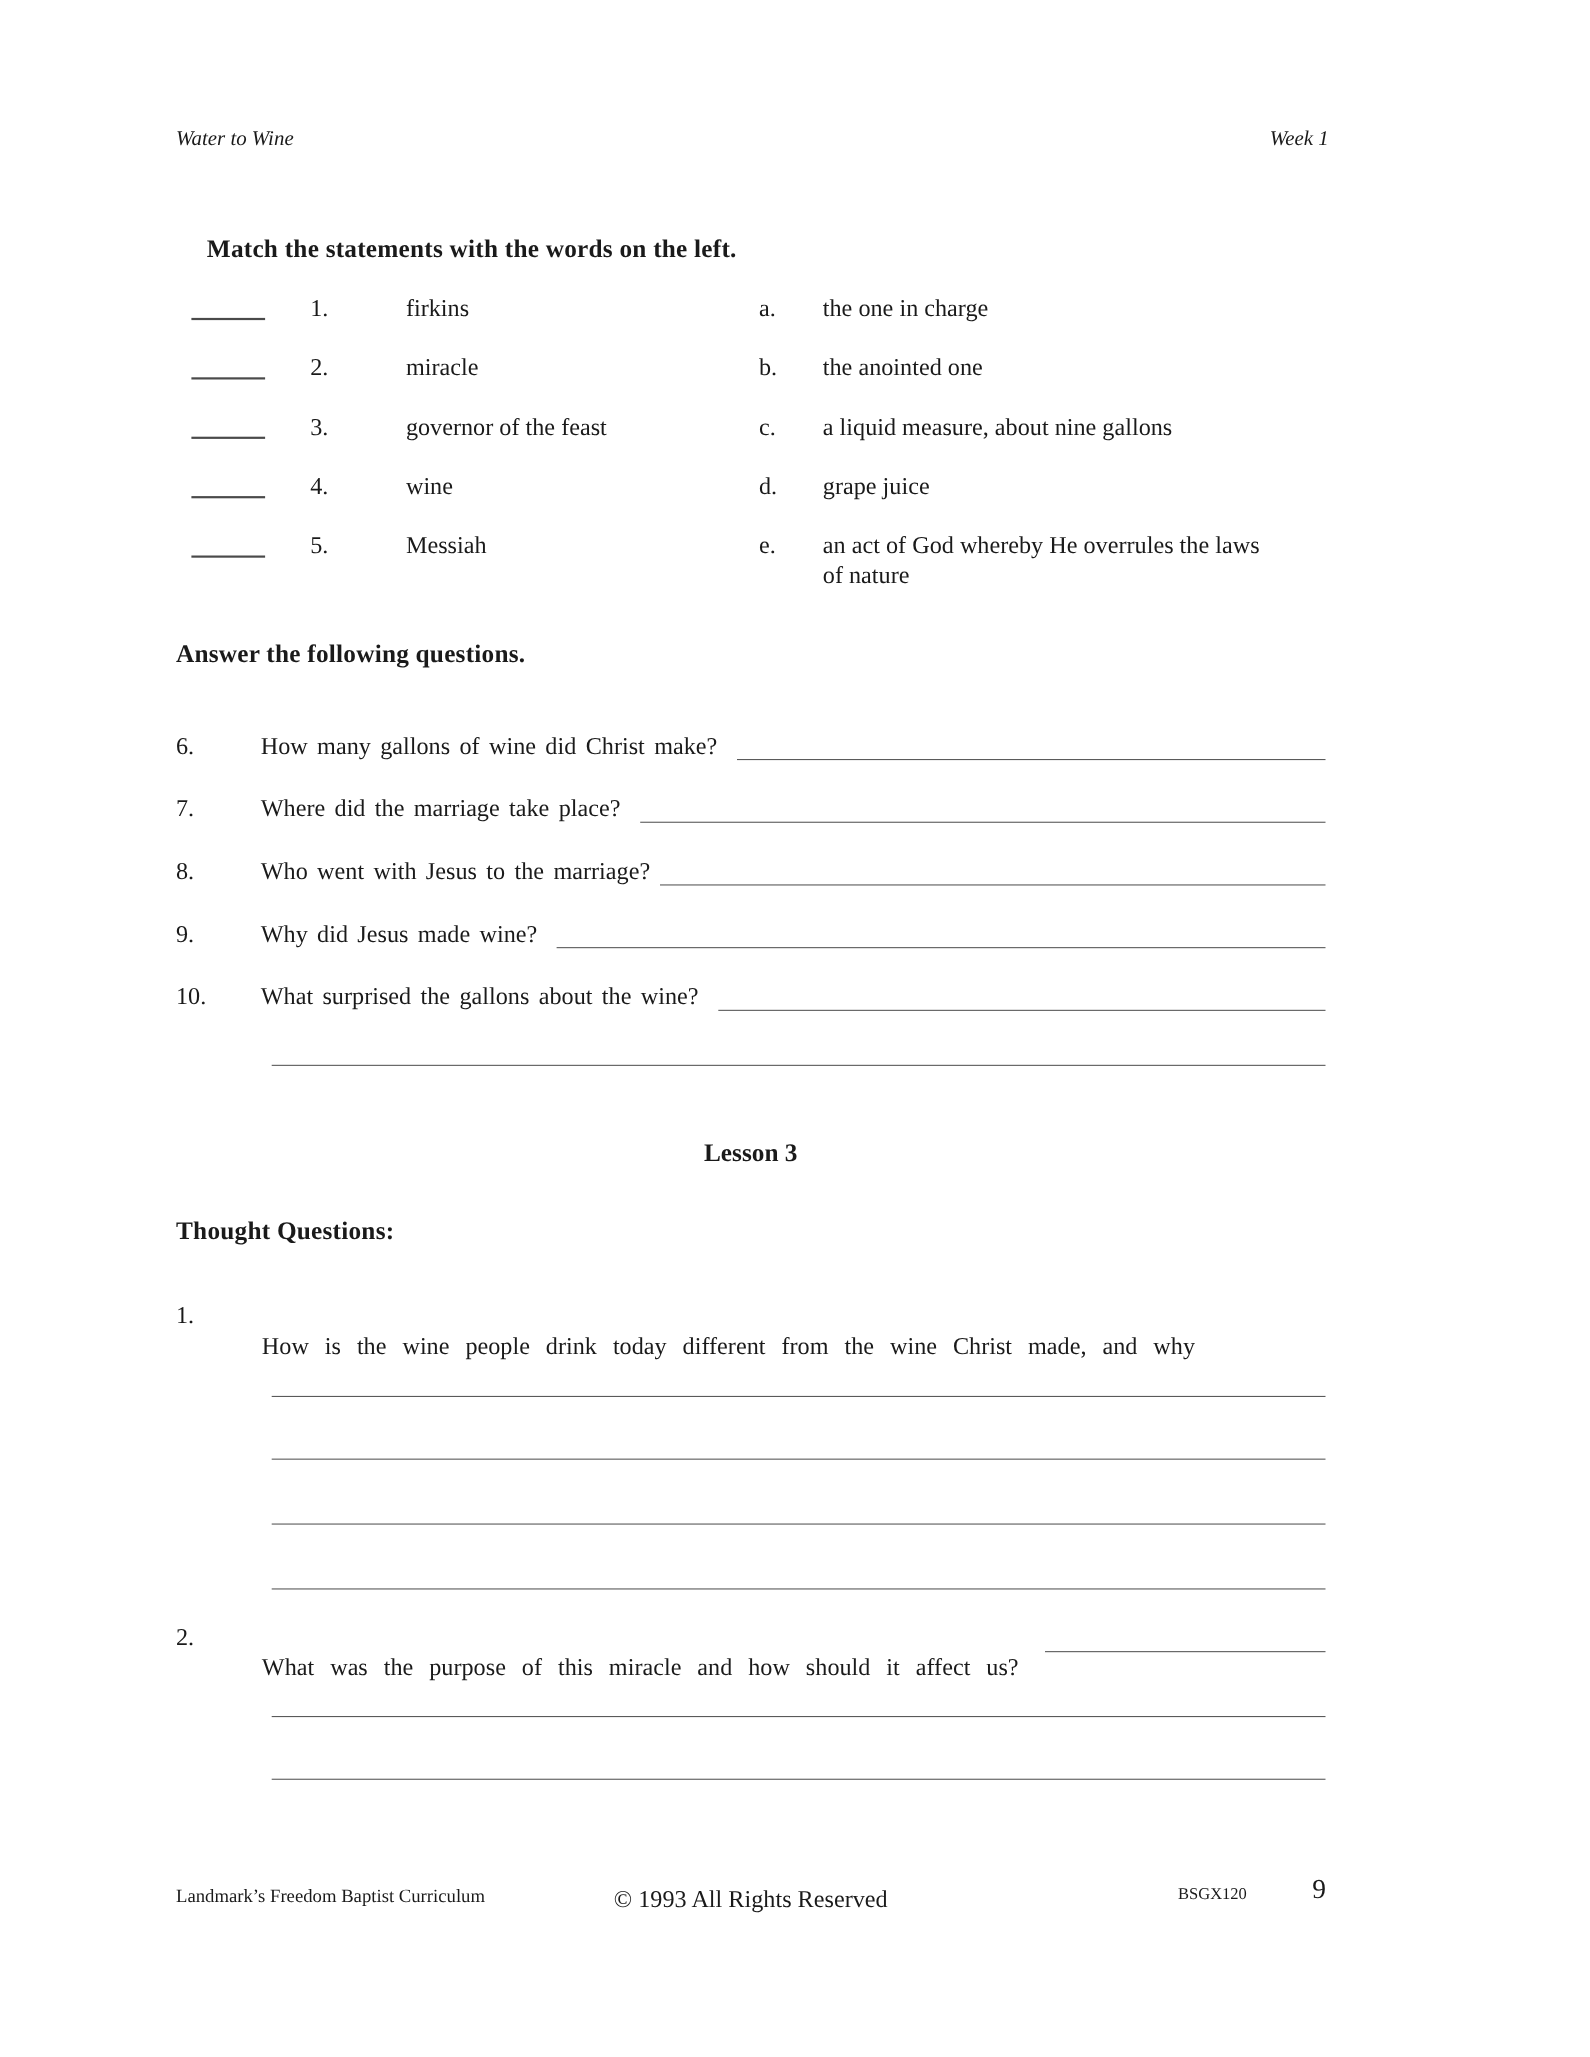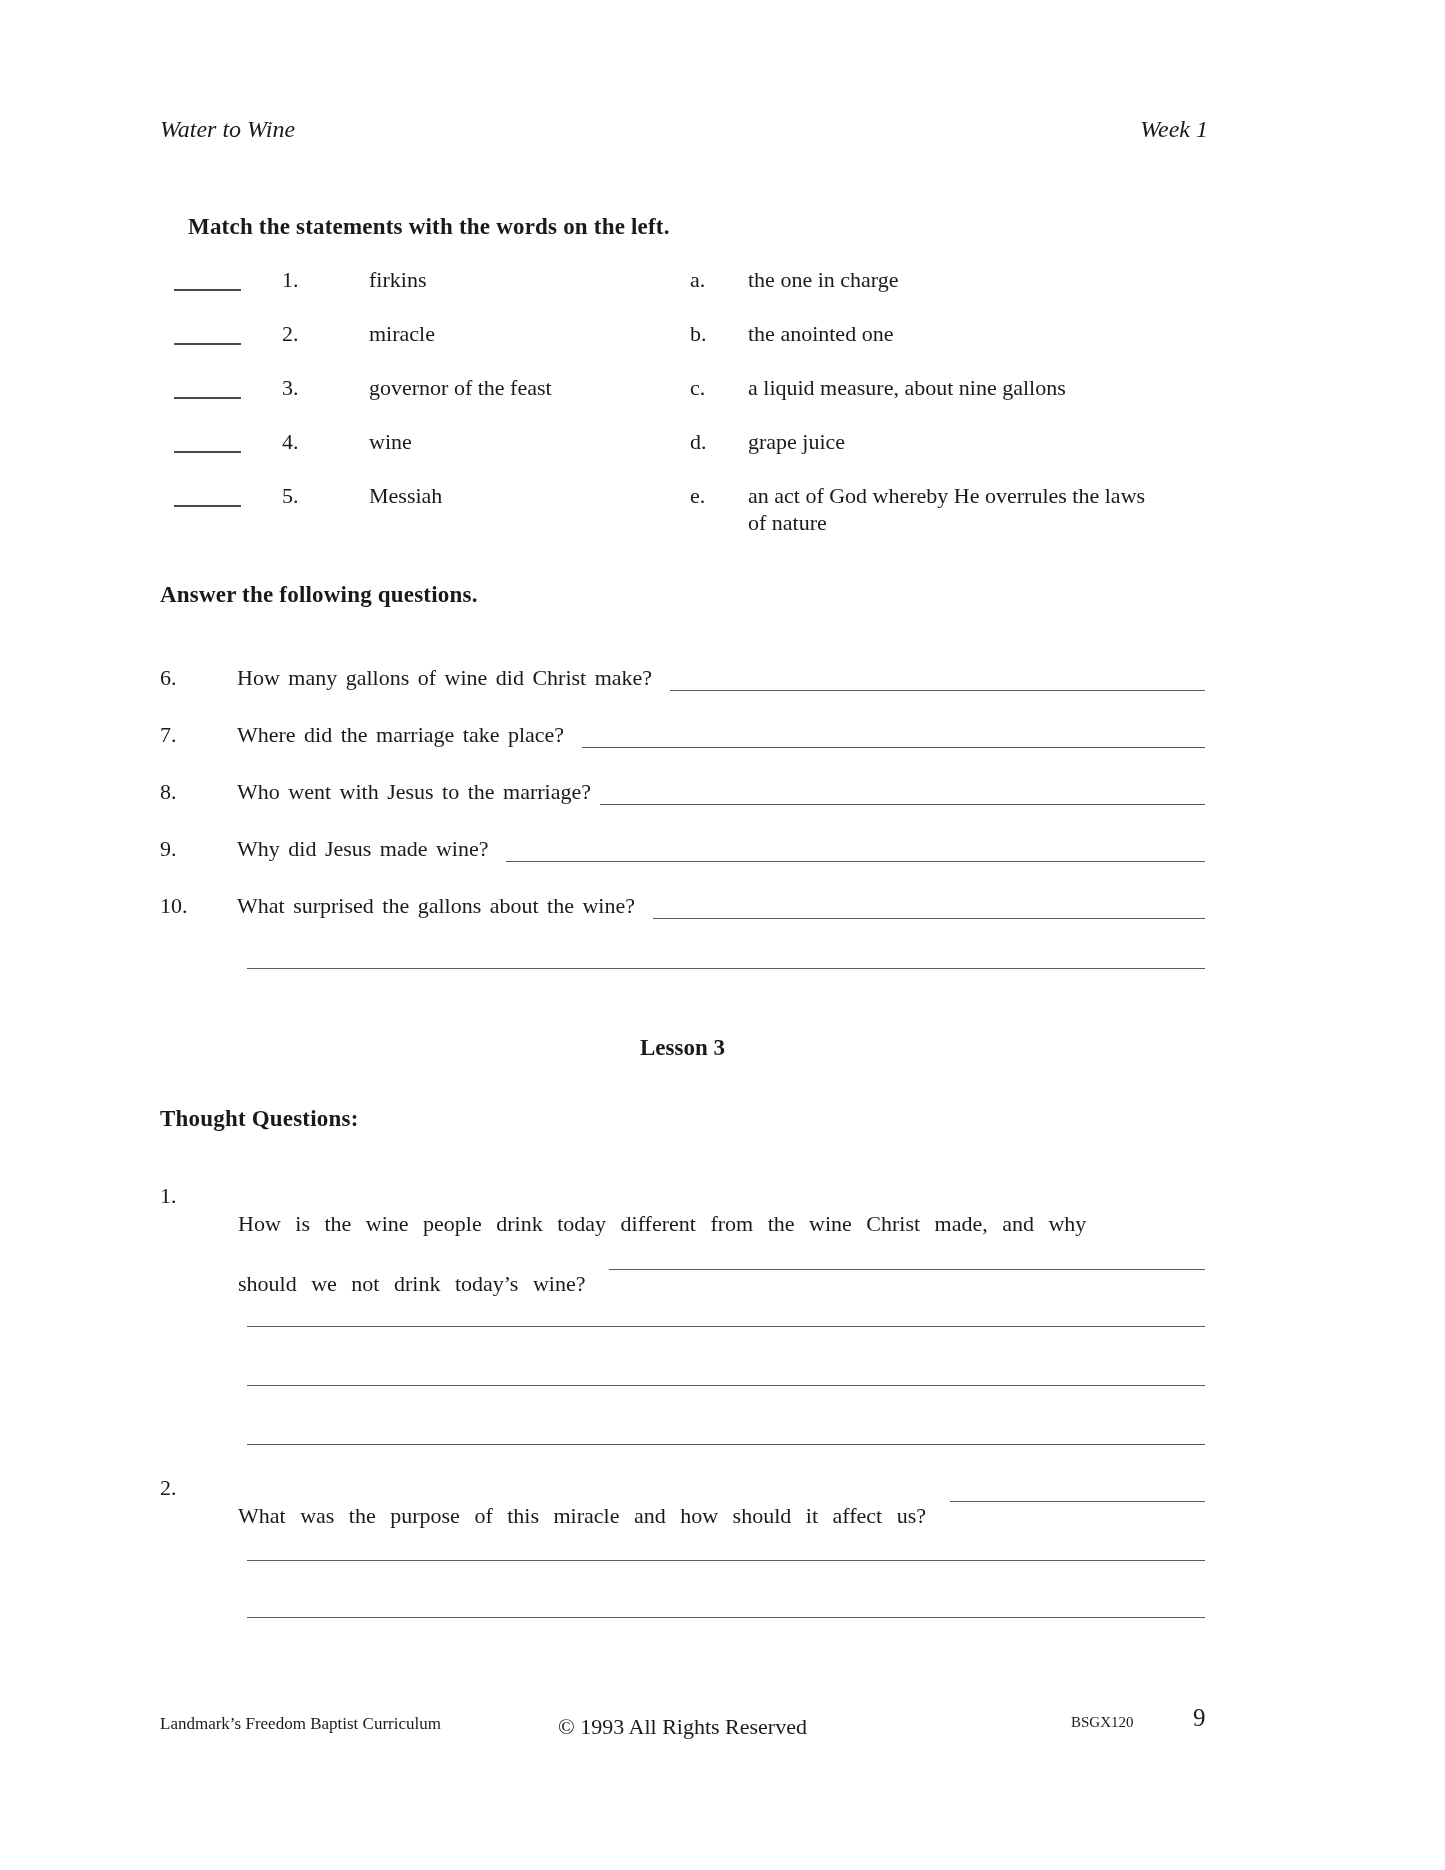--- a/index.html
+++ b/index.html
@@ -8,21 +8,21 @@
     width:1445px; height:1870px; position:relative;
     font-family:"Liberation Serif","DejaVu Serif",serif;
     color:#1a1a1a;
   }
   .page { position:absolute; inset:0; background:#ffffff; overflow:hidden; }
 
   
   .hdr {
     position:absolute; left:160px; top:116px; width:1048px;
     display:flex; justify-content:space-between;
-    font-style:italic; font-size:24px;
+    font-style:italic; font-size:19px;
   }
 
   
   .sec-heading {
     position:absolute; left:160px;
     font-weight:bold; font-size:23px; letter-spacing:0.2px;
   }
   .match-heading { top:214px;margin-left:28px; }
   .answer-heading { top:582px; }
   .tq-heading { top:1106px; }
@@ -162,21 +162,20 @@
 
   <div class="sec-heading tq-heading">Thought Questions:</div>
 
   <div>
       <div class="tq" style="top: 1182px;">
         <div class="tq-line">
           <span class="tq-num">1.</span>
           <span class="tq-text">How is the wine people drink today different from the wine Christ made, and why</span>
         </div>
         <div class="tq-line indent">
-          <span class="tq-text">should we not drink today’s wine? </span>
           <span class="fill"></span>
         </div>
       </div>
       <div class="tq" style="top: 1474px;">
         <div class="tq-line">
           <span class="tq-num">2.</span>
           <span class="tq-text">What was the purpose of this miracle and how should it affect us? </span>
           <span class="fill"></span>
         </div>
       </div>

